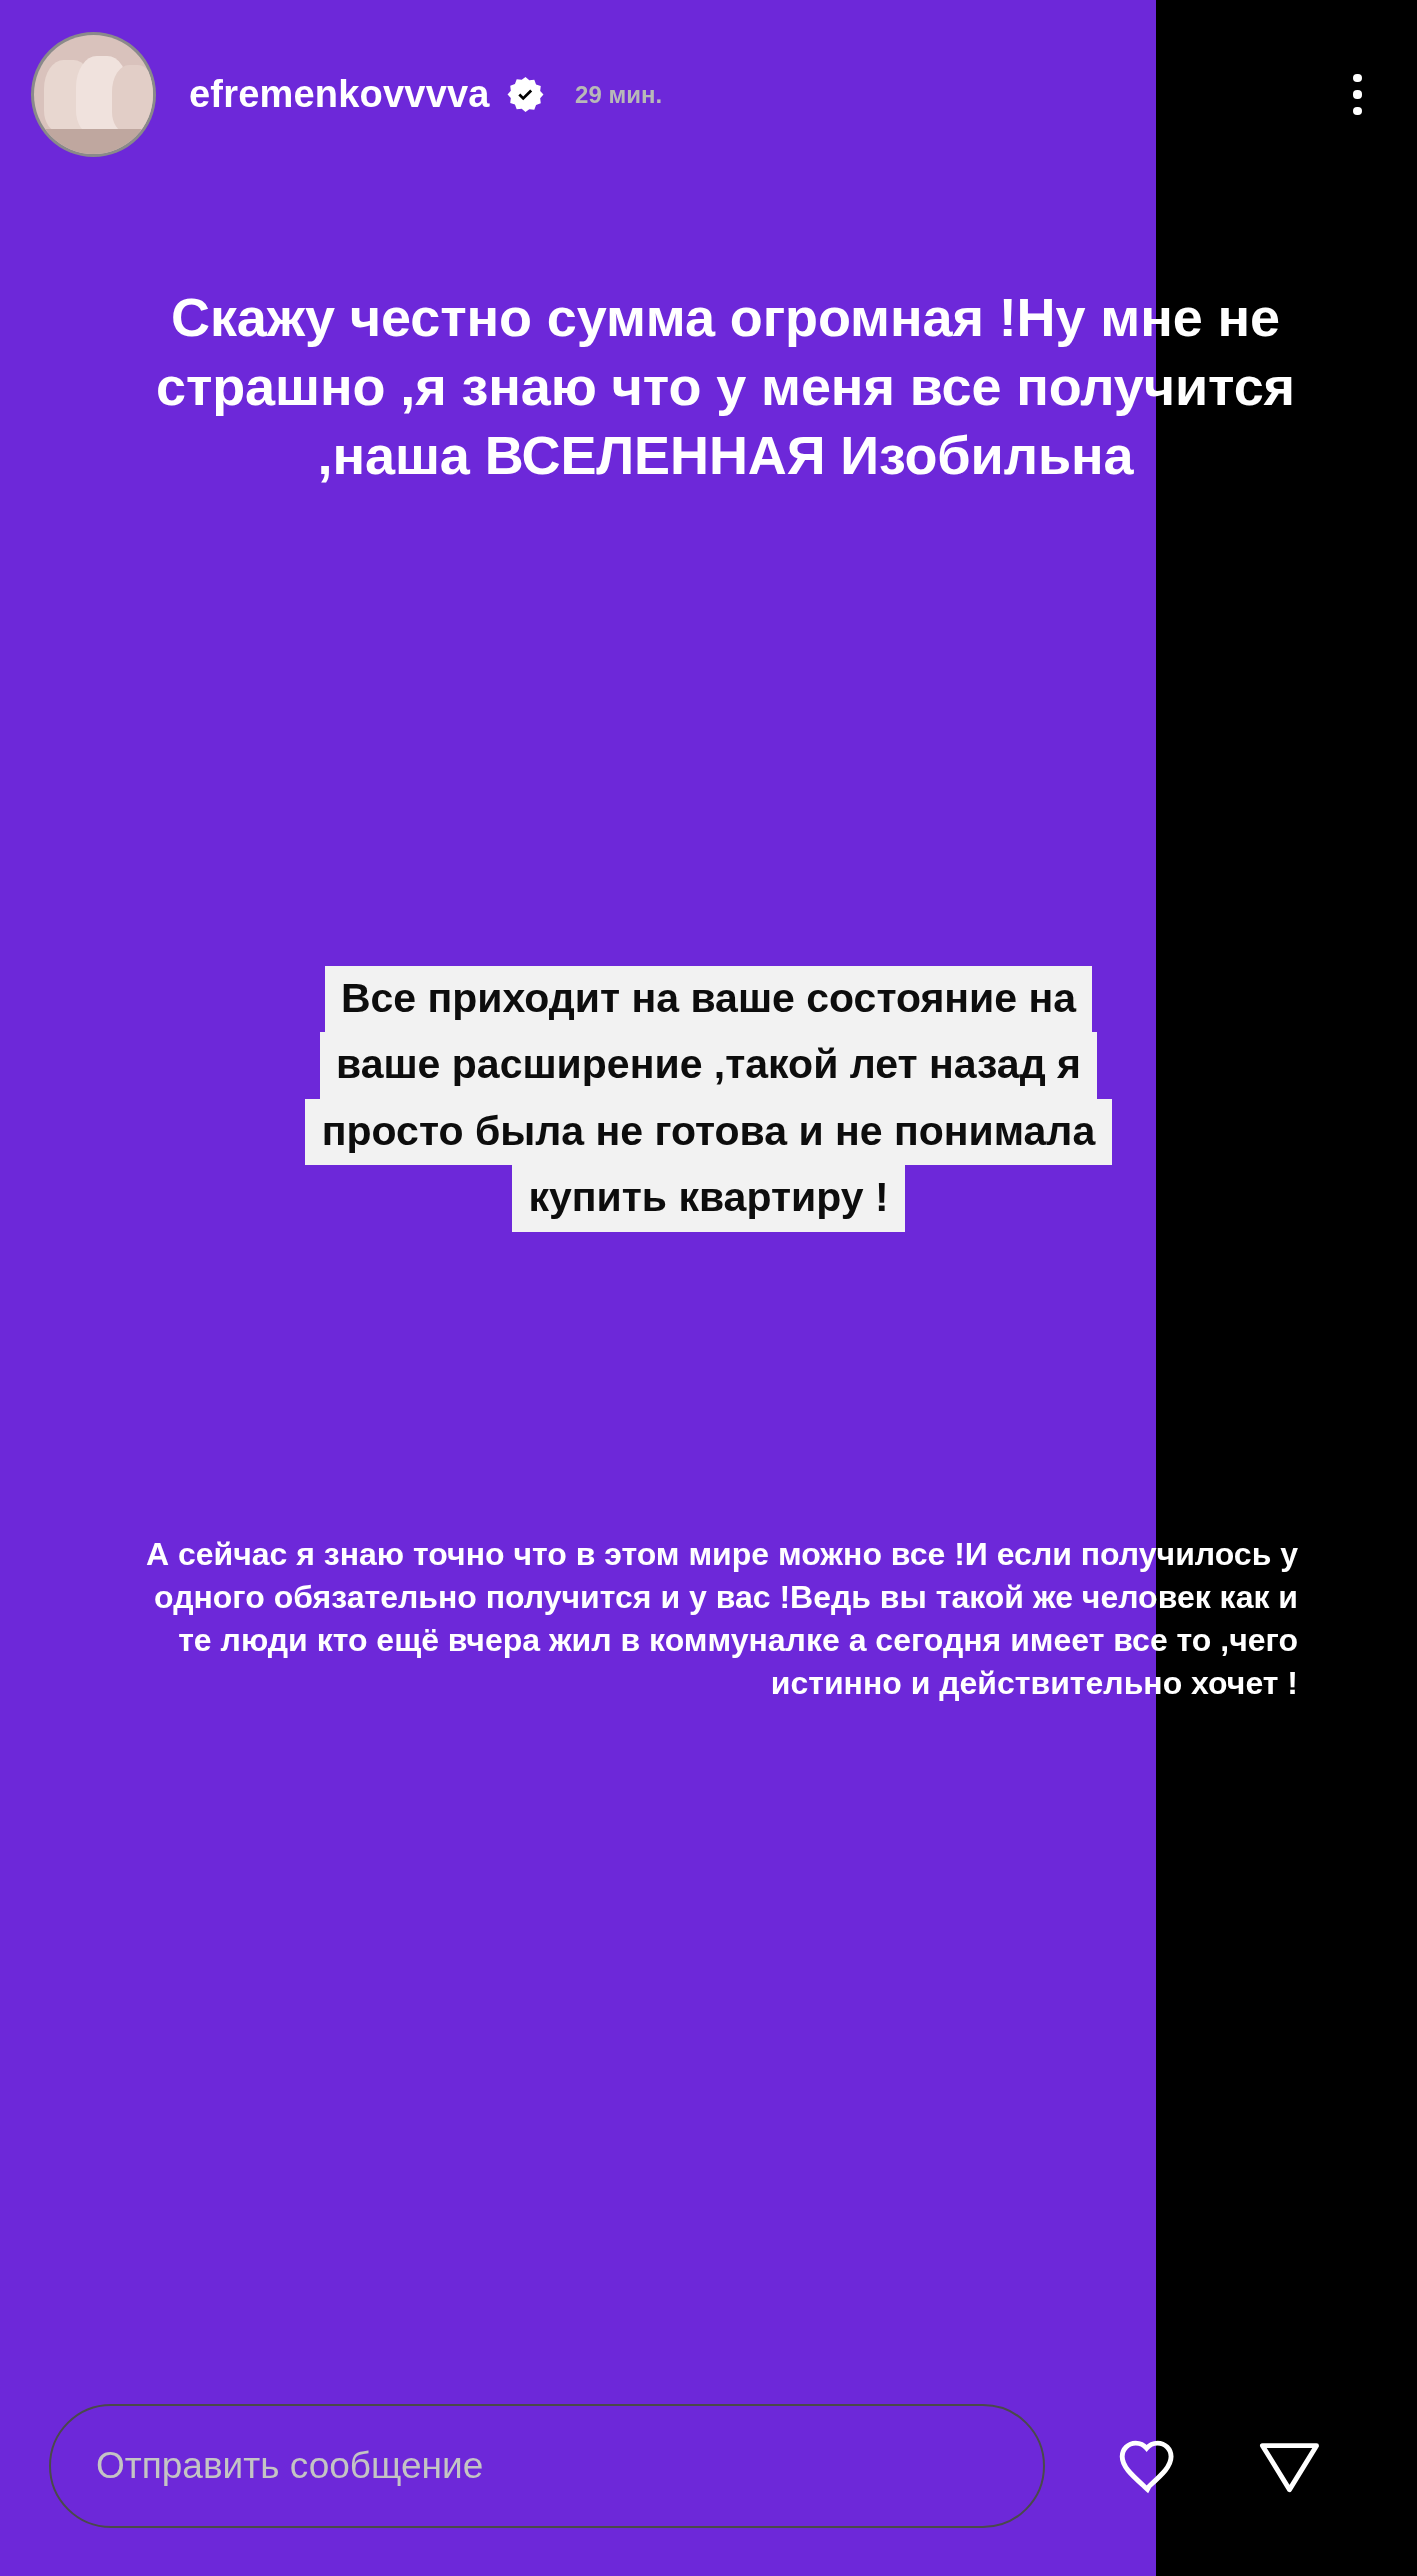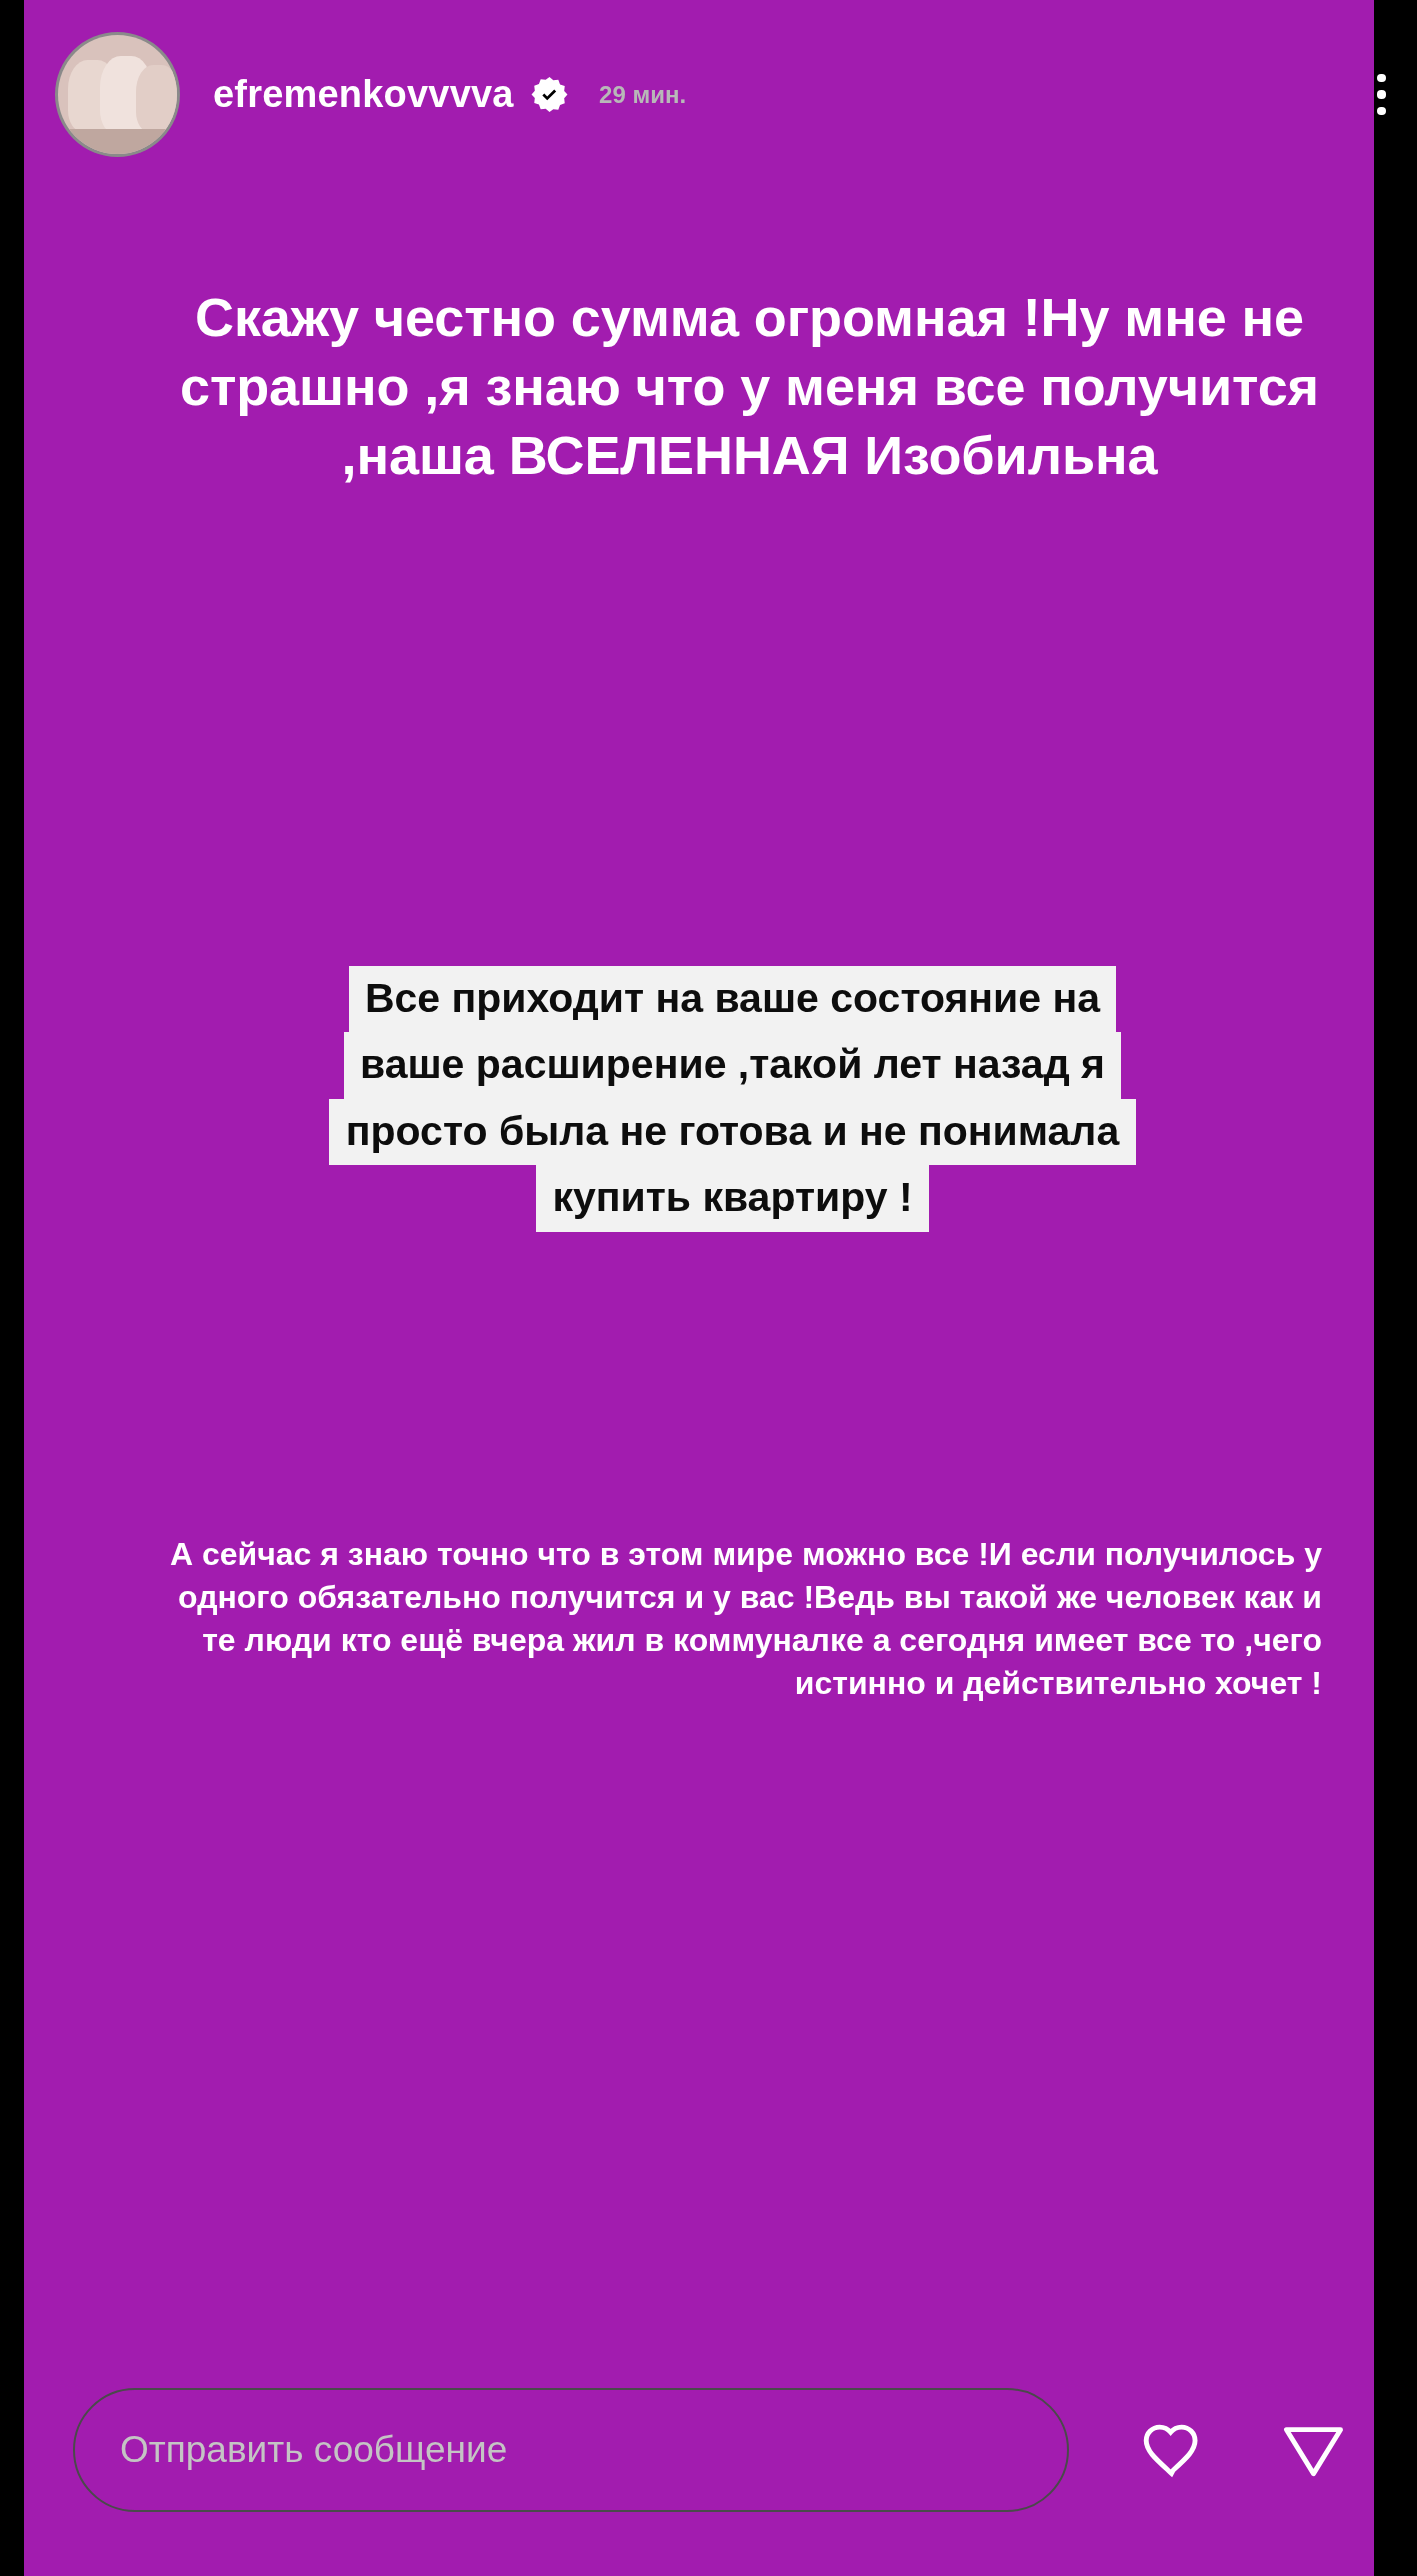--- a/index.html
+++ b/index.html
@@ -5,24 +5,23 @@
   * { box-sizing: border-box; margin: 0; padding: 0; }
   html, body {
     width: 1417px;
     height: 2576px;
     background: #000000;
     font-family: "Liberation Sans", sans-serif;
     overflow: hidden;
   }
   #story {
     position: relative;
-    width: 1350px;
+    width: 1156px;
     height: 2576px;
-    background: #a21caf;
-    margin-left: 24px;
+    background: #6d28d9;
   }
 
   
   .header {
     position: absolute;
     top: 31px;
     left: 0;
     width: 1417px;
     height: 127px;
     display: flex;
@@ -158,21 +157,21 @@
     font-size: 32px;
     font-weight: bold;
     line-height: 1.34;
     padding: 0 119px;
   }
 
   
   .footer {
     position: absolute;
     left: 0;
-    bottom: 48px;
+    bottom: 32px;
     width: 1417px;
     height: 157px;
     display: flex;
     align-items: center;
     padding: 0 51px 0 49px;
   }
   .msg-input {
     flex: 0 0 auto;
     width: 996px;
     height: 124px;

